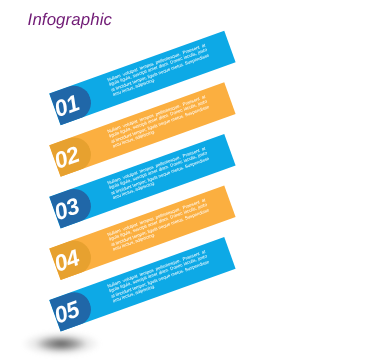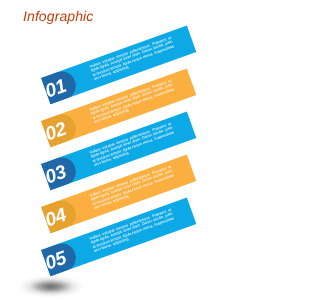--- a/index.html
+++ b/index.html
@@ -1,21 +1,21 @@
 <!DOCTYPE html>
 <html><head>
 <meta charset="utf-8">
 <style>
   html,body{margin:0;padding:0;}
   body{width:236px;height:300px;background:#ffffff;overflow:hidden;
        -webkit-font-smoothing:antialiased;text-rendering:geometricPrecision;
        font-family:"Liberation Sans",sans-serif;position:relative;}
   #stage{position:absolute;inset:0;}
   .title{position:absolute;left:23px;top:8.1px;font-size:14px;font-style:italic;
-         color:#c2410c;letter-spacing:0.1px;white-space:nowrap;}
+         color:#701a75;letter-spacing:0.1px;white-space:nowrap;}
   .shadow{position:absolute;left:18px;top:276px;width:66px;height:21px;
           background:radial-gradient(closest-side ellipse at 50% 50%, rgba(60,60,60,.82) 0%, rgba(90,90,90,.55) 38%, rgba(140,140,140,.20) 66%, rgba(255,255,255,0) 100%);
           filter:blur(1.6px);}
   .bar{position:absolute;width:154.9px;height:28.4px;transform-origin:0 0;}
   .barbody{position:absolute;inset:0;}
   .badge{position:absolute;left:0;top:0;width:31px;height:28.4px;}
   .num{position:absolute;left:0.0px;top:3.6px;font-size:19px;font-weight:bold;
        font-style:italic;color:#fff;letter-spacing:-0.3px;line-height:24px;}
   .txt{position:absolute;left:49.6px;top:4.0px;width:86.5px;font-size:3.7px;
        line-height:4.45px;color:#ffffff;text-align:justify;}

